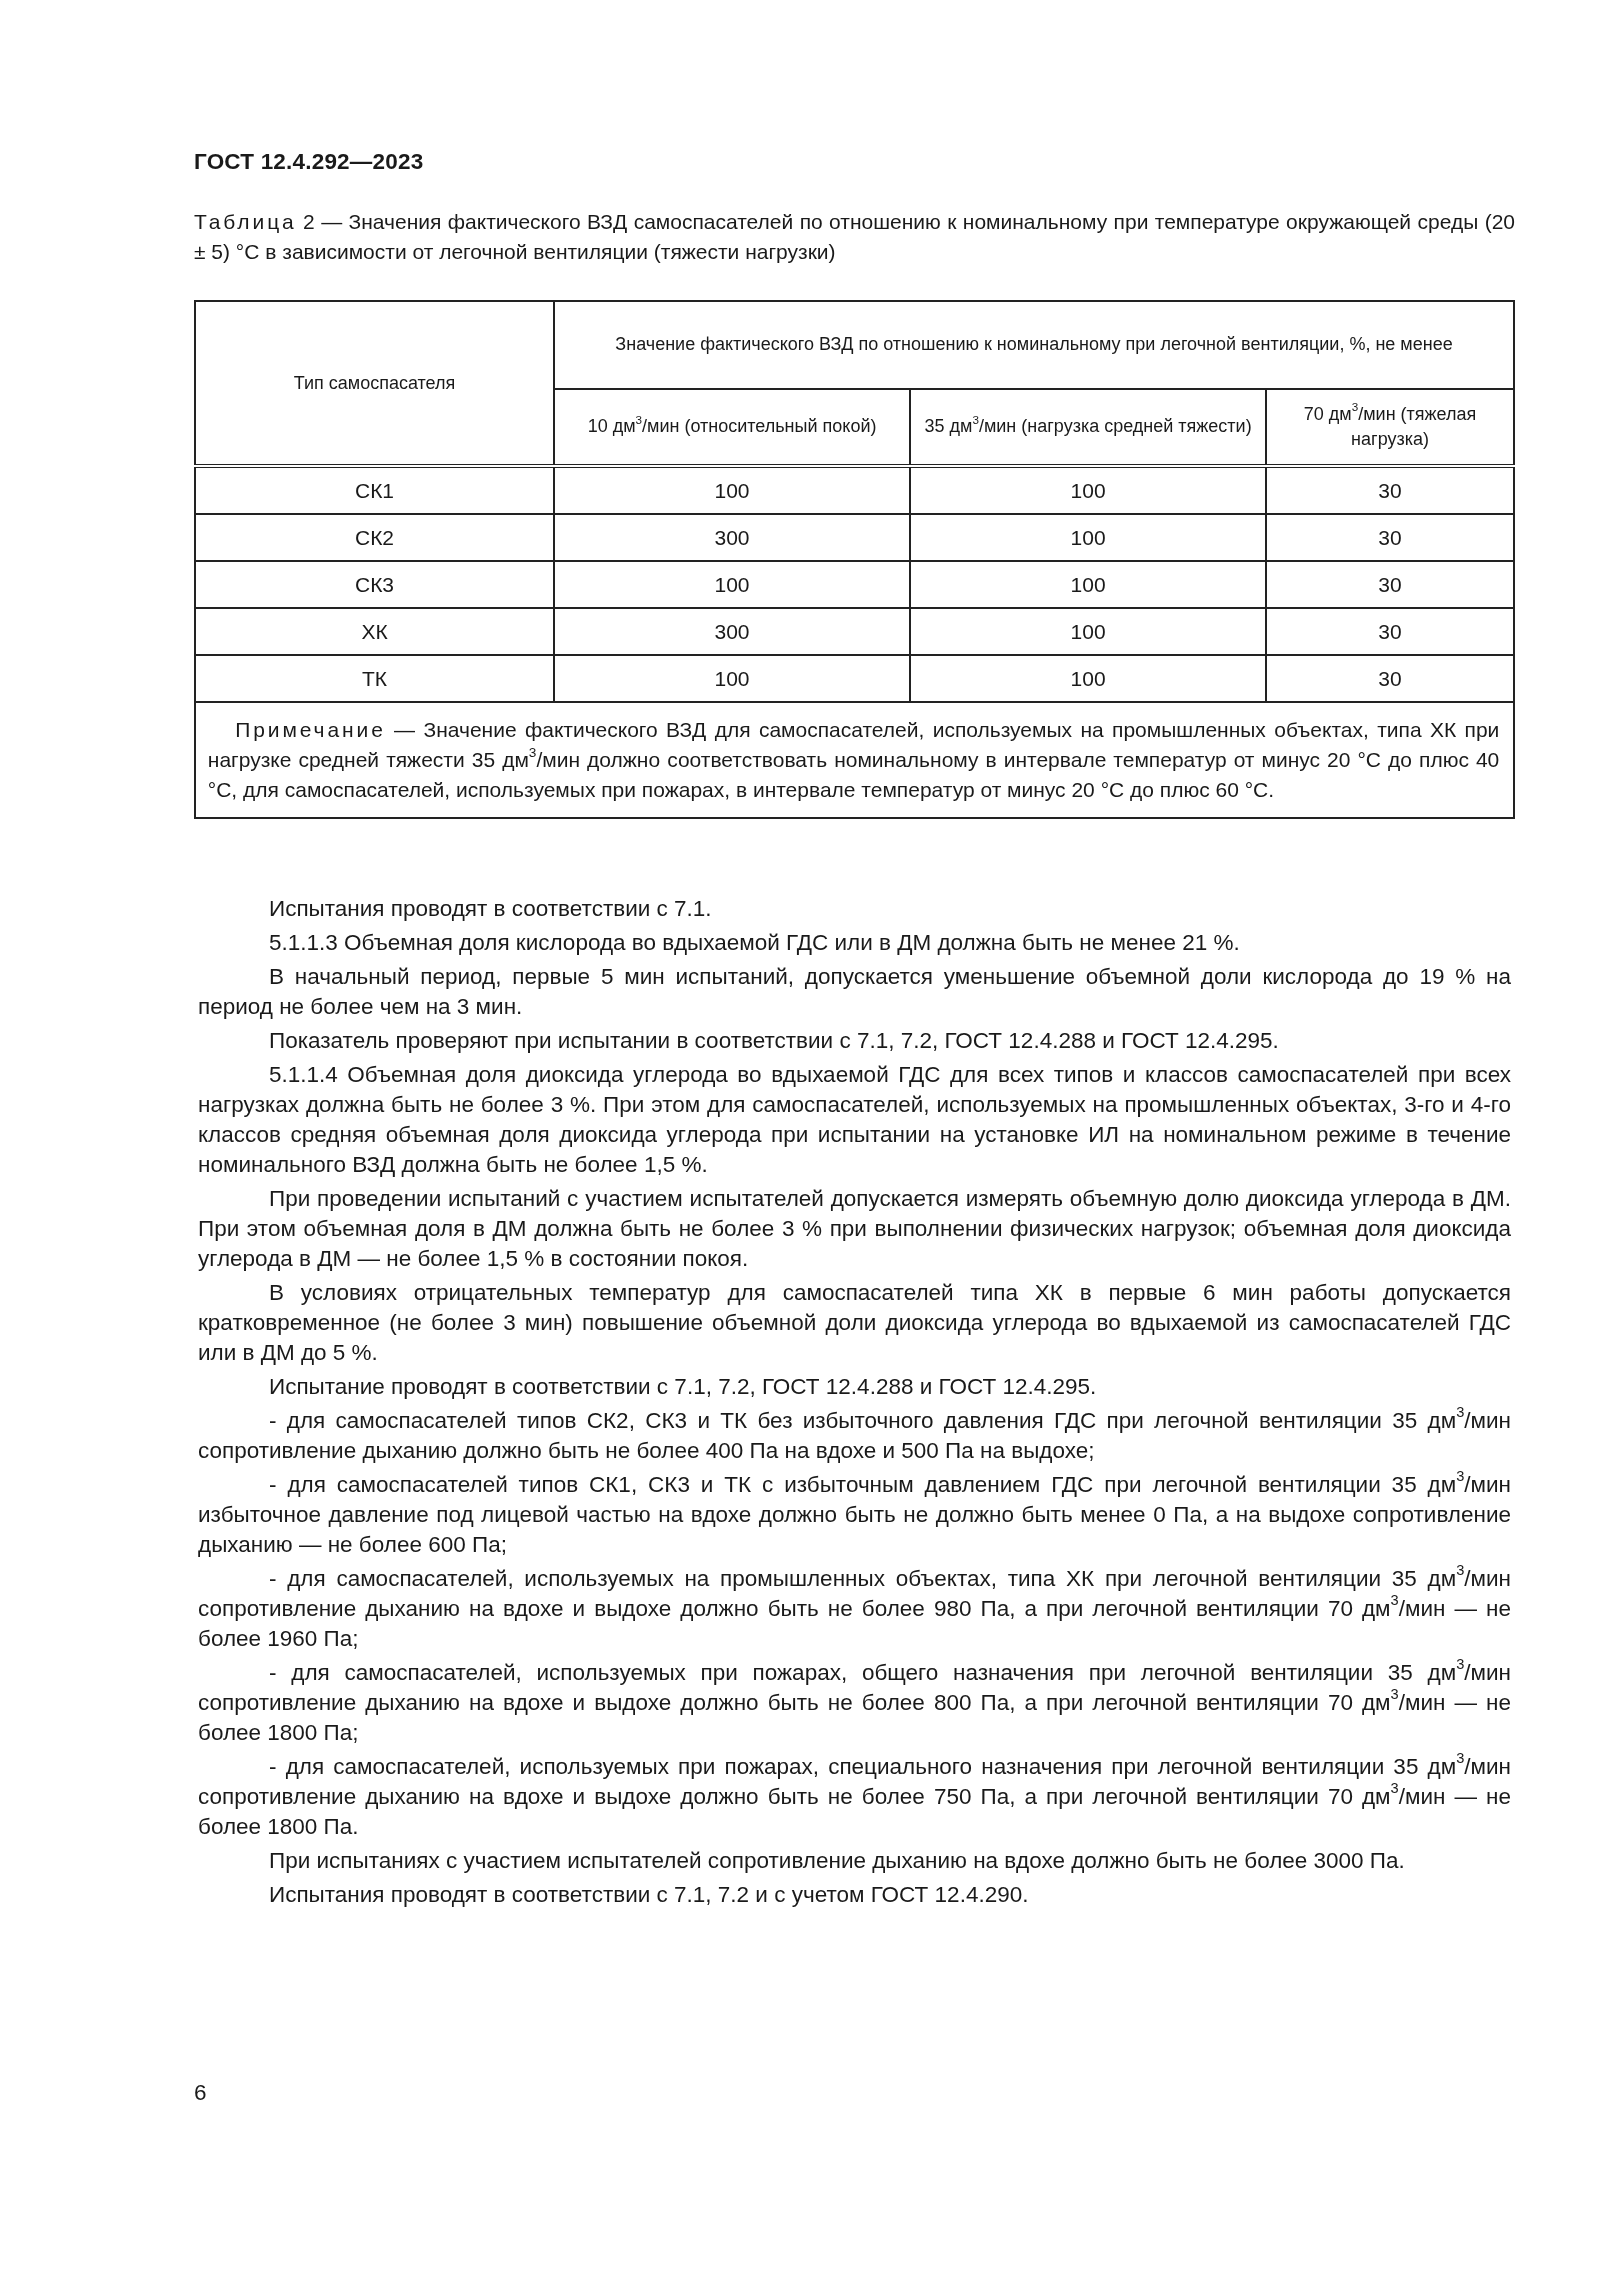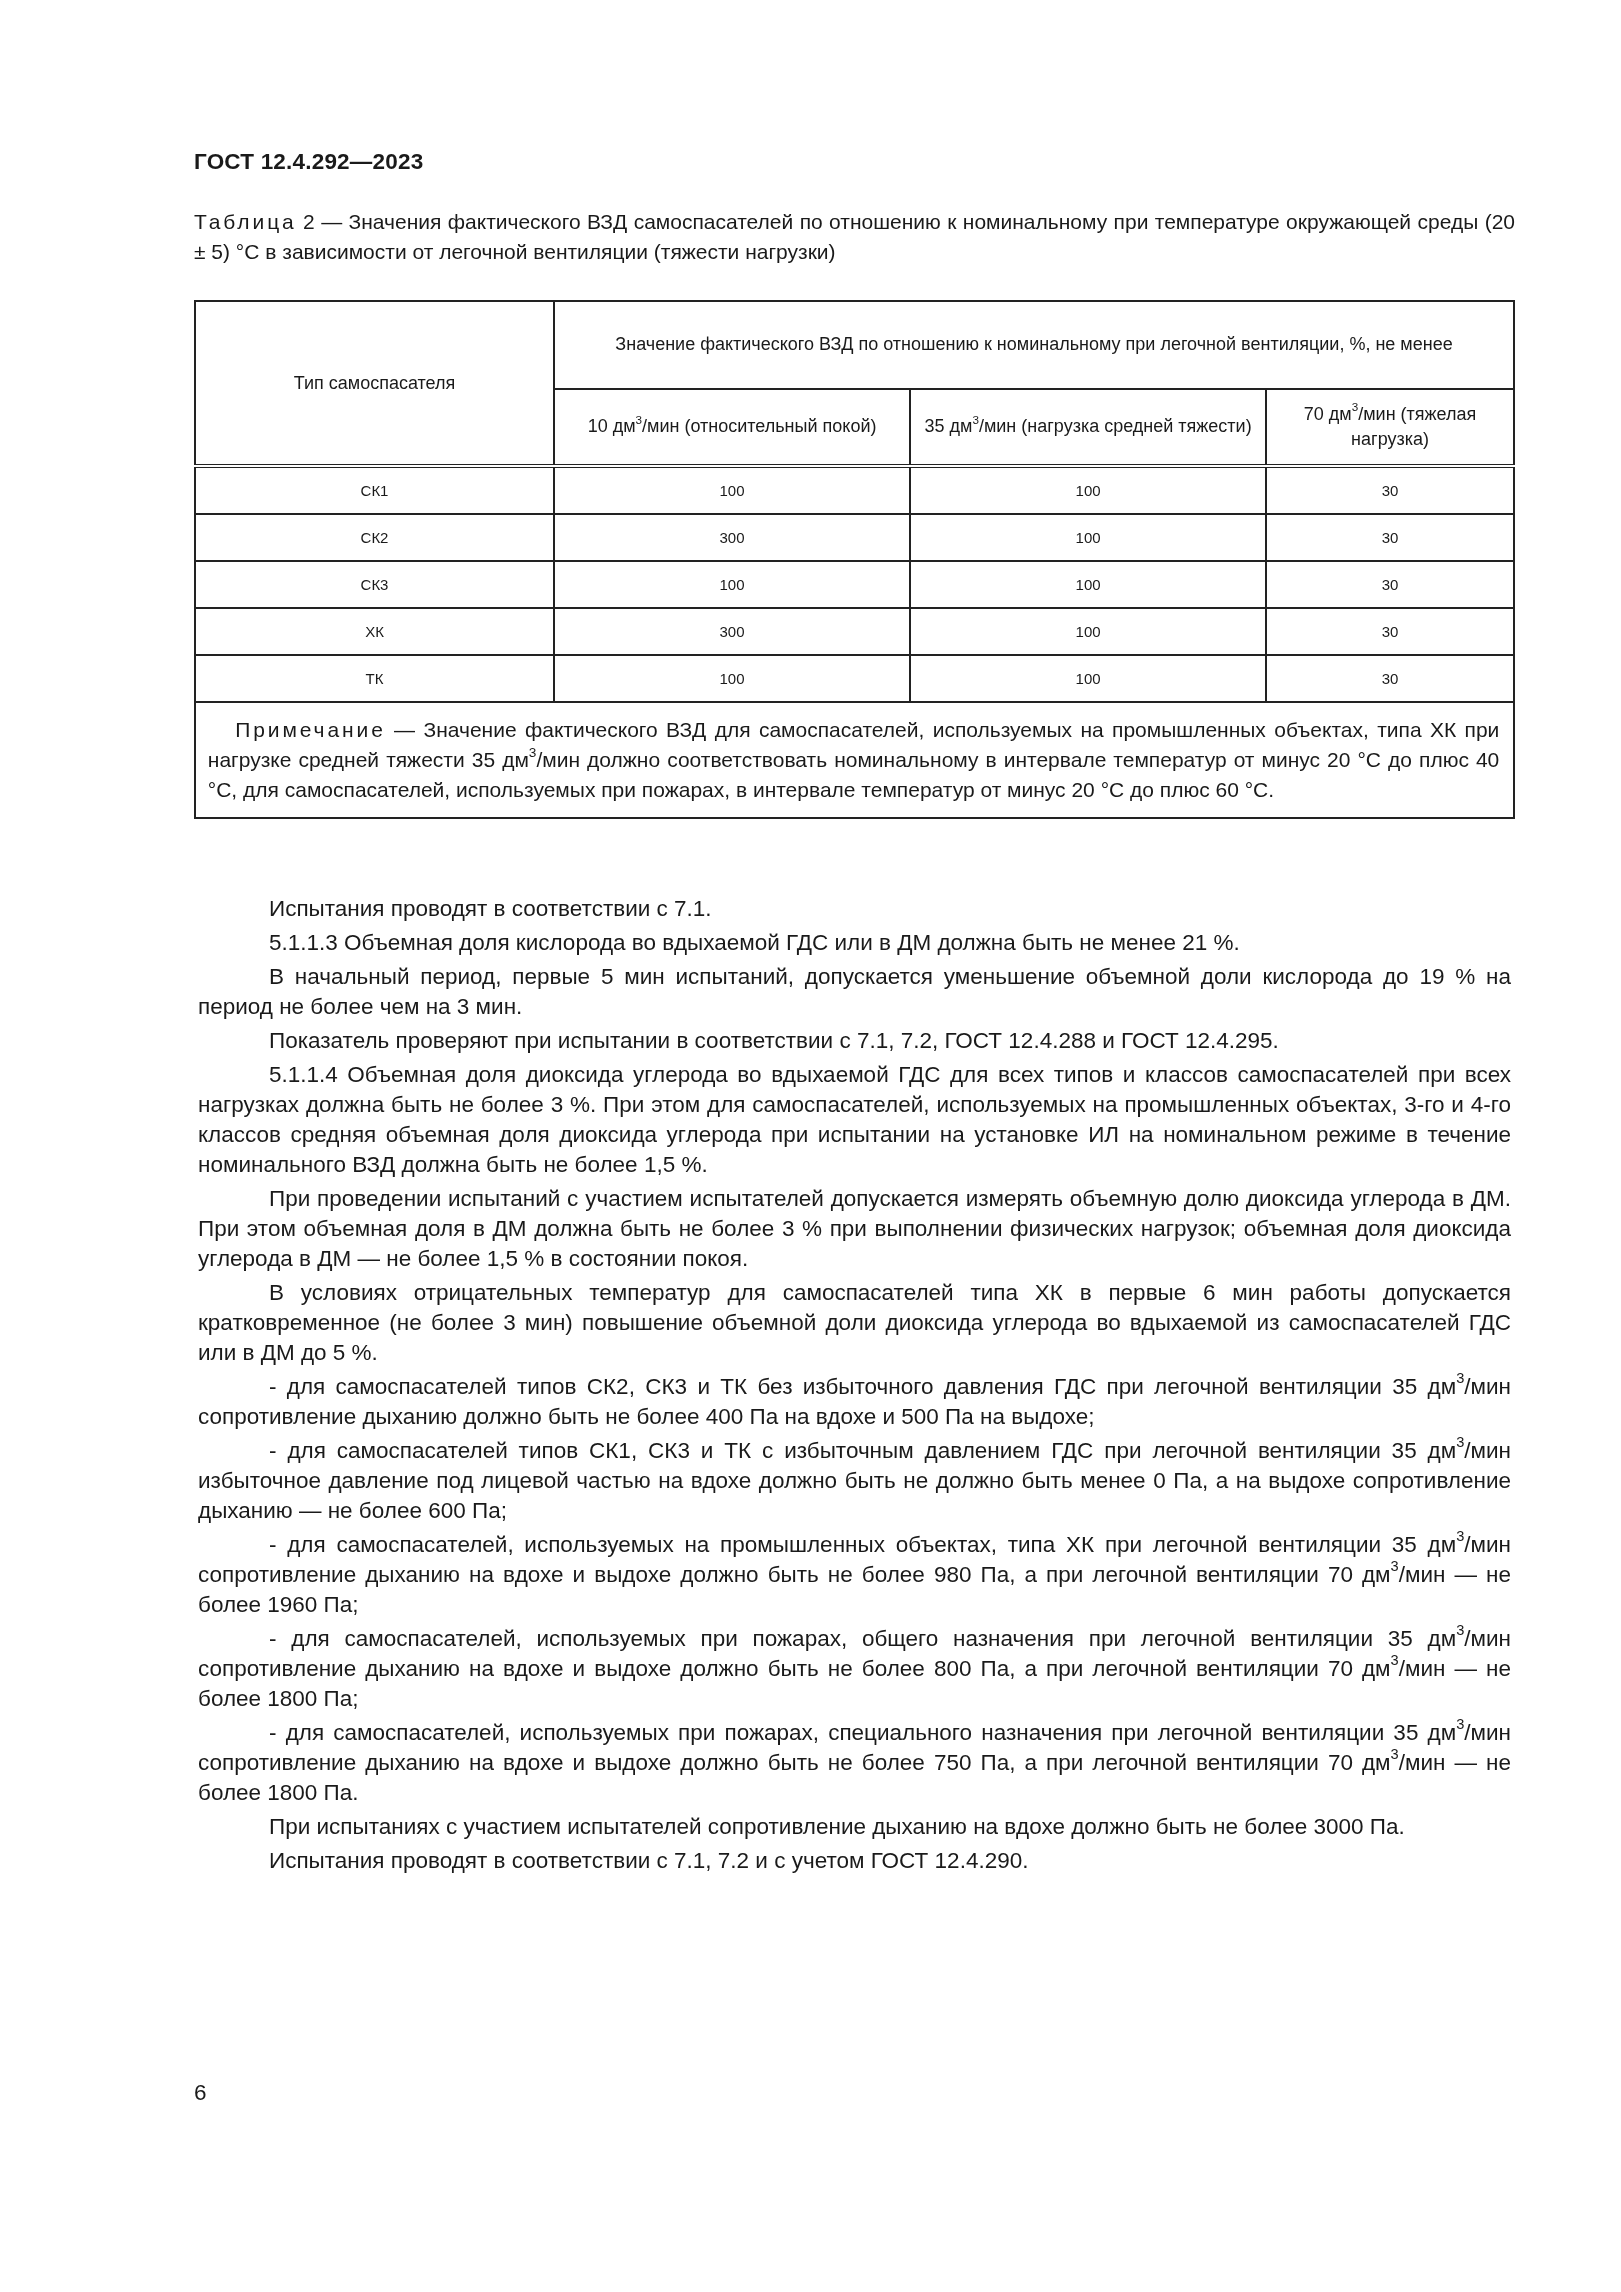--- a/index.html
+++ b/index.html
@@ -21,21 +21,21 @@
     border-collapse: collapse; font-size: 19px;
   }
   table.t2 td, table.t2 th {
     border: 2px solid #222; text-align: center; font-weight: normal;
     vertical-align: middle; padding: 0 7.8px;
   }
   table.t2 { border: 2.9px solid #222; }
   .hdr-top { height: 86px; line-height: 27.4px; margin-top: 28px; }
   .hdr-sub { height: 74px; line-height: 25.5px; }
   .hdr-sub, .hdr-top, .hdr-type { font-size: 18px; }
-  tr.datarow td { height: 45px; font-size: 15px; }
+  tr.datarow td { height: 45px; font-size: 21px; }
   tr.first-data td { border-top: 4.9px double #222; }
   tr.note td {
     text-align: justify; padding: 11.8px 13.7px 11.8px 11.8px;
     font-size: 21px; line-height: 30px; border-top: 2.9px solid #222;
   }
   .note-label { letter-spacing: 2.9px; }
   .body-text {
     position: absolute; left: 194px; top: 890px; width: 1321px;
     font-size: 22.5px; line-height: 30px;
   }
@@ -110,20 +110,21 @@
   </table>
 
 <div class="body-text">
   <p>Испытания проводят в соответствии с 7.1.</p>
   <p>5.1.1.3  Объемная доля кислорода во вдыхаемой ГДС или в ДМ должна быть не менее 21 %.</p>
   <p>В начальный период, первые 5 мин испытаний, допускается уменьшение объемной доли кислорода до 19 % на период не более чем на 3 мин.</p>
   <p>Показатель проверяют при испытании в соответствии с 7.1, 7.2, ГОСТ 12.4.288 и ГОСТ 12.4.295.</p>
   <p>5.1.1.4  Объемная доля диоксида углерода во вдыхаемой ГДС для всех типов и классов самоспасателей при всех нагрузках должна быть не более 3 %. При этом для самоспасателей, используемых на промышленных объектах, 3-го и 4-го классов средняя объемная доля диоксида углерода при испытании на установке ИЛ на номинальном режиме в течение номинального ВЗД должна быть не более 1,5 %.</p>
   <p>При проведении испытаний с участием испытателей допускается измерять объемную долю диоксида углерода в ДМ. При этом объемная доля в ДМ должна быть не более 3 % при выполнении физических нагрузок; объемная доля диоксида углерода в ДМ — не более 1,5 % в состоянии покоя.</p>
   <p>В условиях отрицательных температур для самоспасателей типа ХК в первые 6 мин работы допускается кратковременное (не более 3 мин) повышение объемной доли диоксида углерода во вдыхаемой из самоспасателей ГДС или в ДМ до 5 %.</p>
+  <p>Испытание проводят в соответствии с 7.1, 7.2, ГОСТ 12.4.288 и ГОСТ 12.4.295.</p>
   <p><span>- для самоспасателей типов СК2, СК3 и ТК без избыточного давления ГДС при легочной вентиляции 35 дм</span><sup>3</sup><span>/мин сопротивление дыханию должно быть не более 400 Па на вдохе и 500 Па на выдохе;</span></p>
   <p><span>- для самоспасателей типов СК1, СК3 и ТК с избыточным давлением ГДС при легочной вентиляции 35 дм</span><sup>3</sup><span>/мин избыточное давление под лицевой частью на вдохе должно быть не должно быть менее 0 Па, а на выдохе сопротивление дыханию — не более 600 Па;</span></p>
   <p><span>- для самоспасателей, используемых на промышленных объектах, типа ХК при легочной вентиляции 35 дм</span><sup>3</sup><span>/мин сопротивление дыханию на вдохе и выдохе должно быть не более 980 Па, а при легочной вентиляции 70 дм</span><sup>3</sup><span>/мин — не более 1960 Па;</span></p>
   <p><span>- для самоспасателей, используемых при пожарах, общего назначения при легочной вентиляции 35 дм</span><sup>3</sup><span>/мин сопротивление дыханию на вдохе и выдохе должно быть не более 800 Па, а при легочной вентиляции 70 дм</span><sup>3</sup><span>/мин — не более 1800 Па;</span></p>
   <p><span>- для самоспасателей, используемых при пожарах, специального назначения при легочной вентиляции 35 дм</span><sup>3</sup><span>/мин сопротивление дыханию на вдохе и выдохе должно быть не более 750 Па, а при легочной вентиляции 70 дм</span><sup>3</sup><span>/мин — не более 1800 Па.</span></p>
   <p>При испытаниях с участием испытателей сопротивление дыханию на вдохе должно быть не более 3000 Па.</p>
   <p>Испытания проводят в соответствии с 7.1, 7.2 и с учетом ГОСТ 12.4.290.</p>
 </div>
 
 <div class="page-num">6</div>

